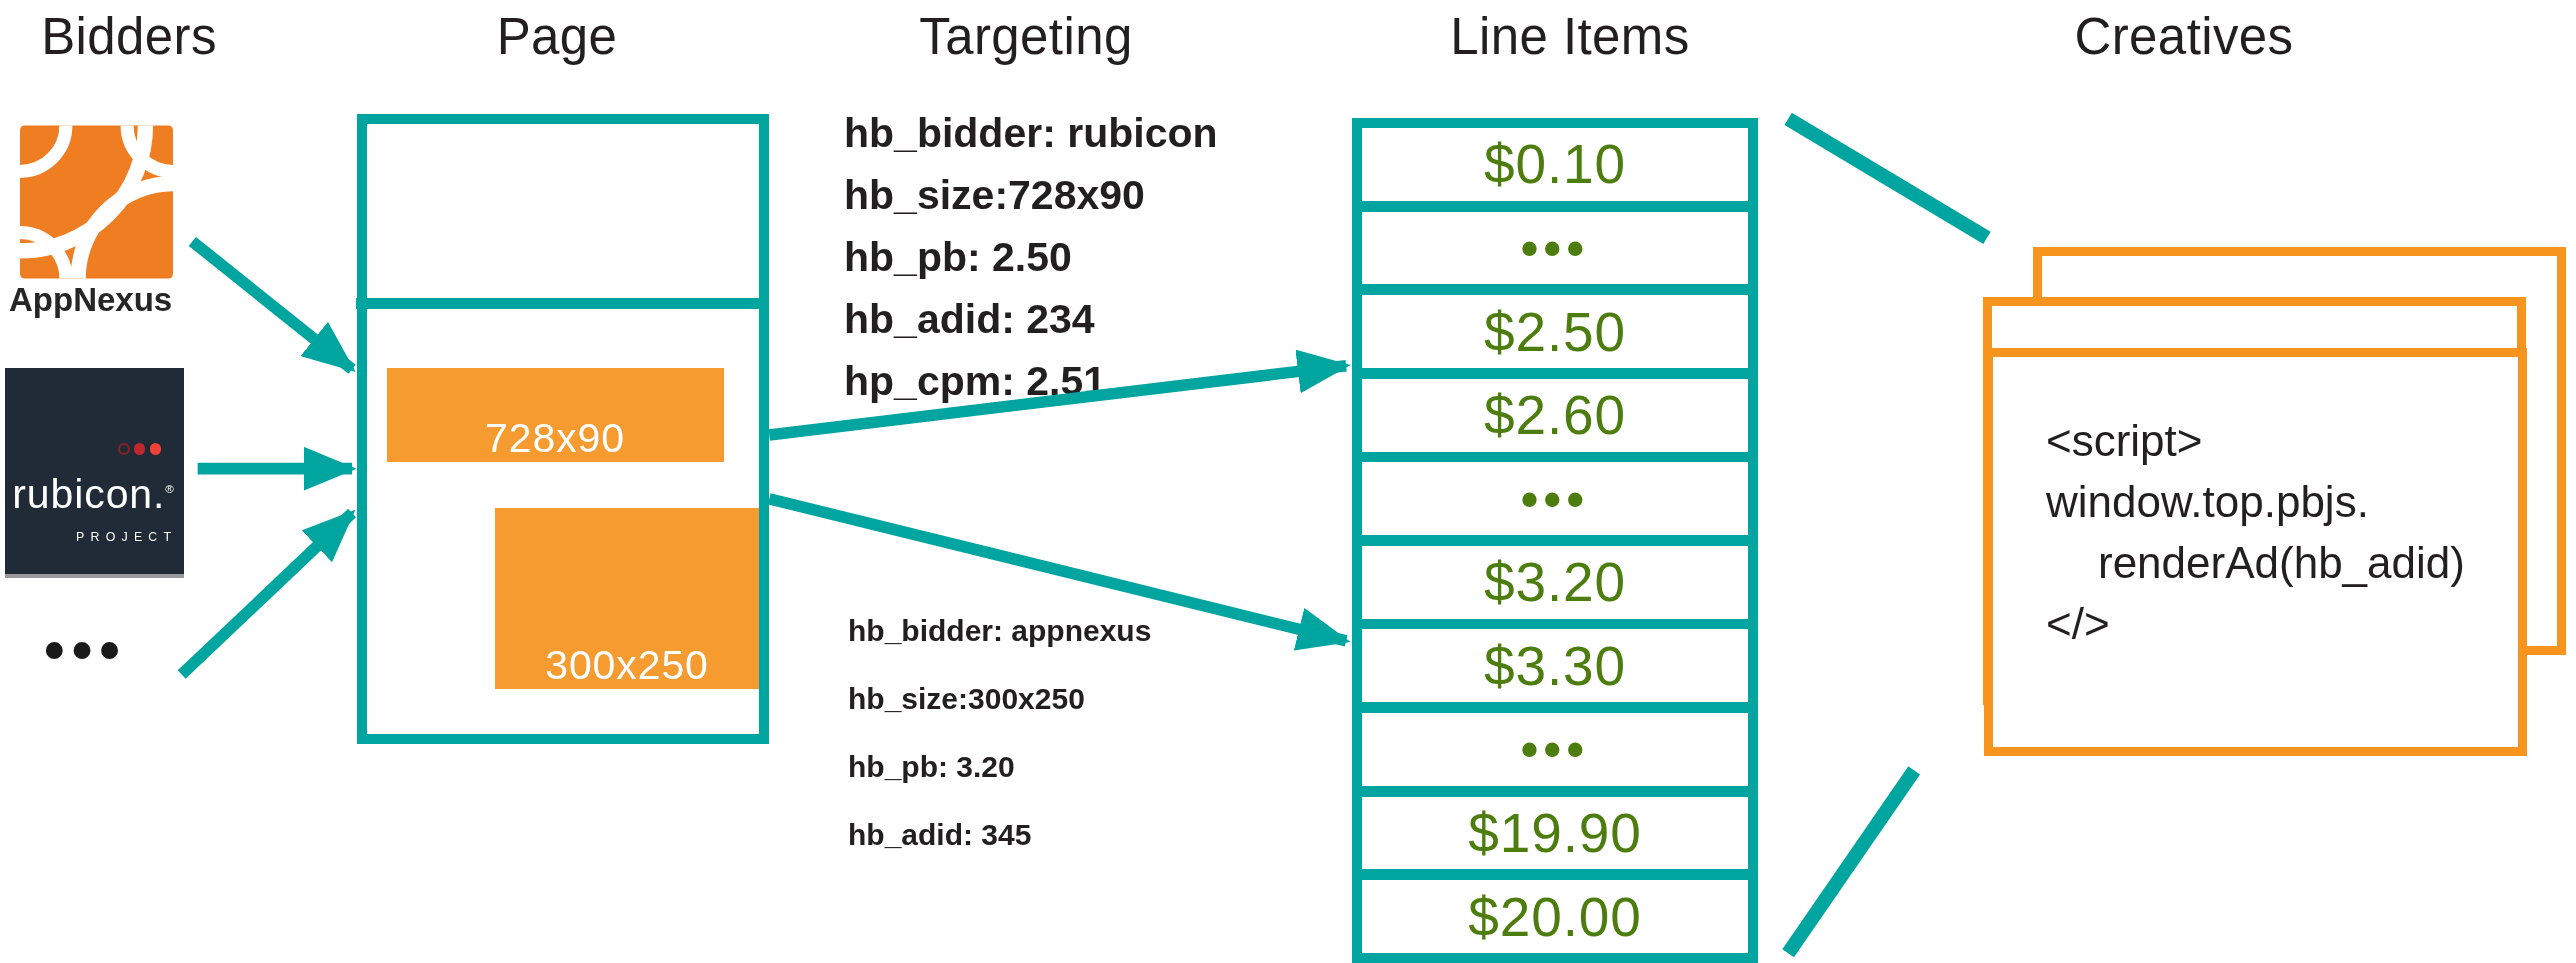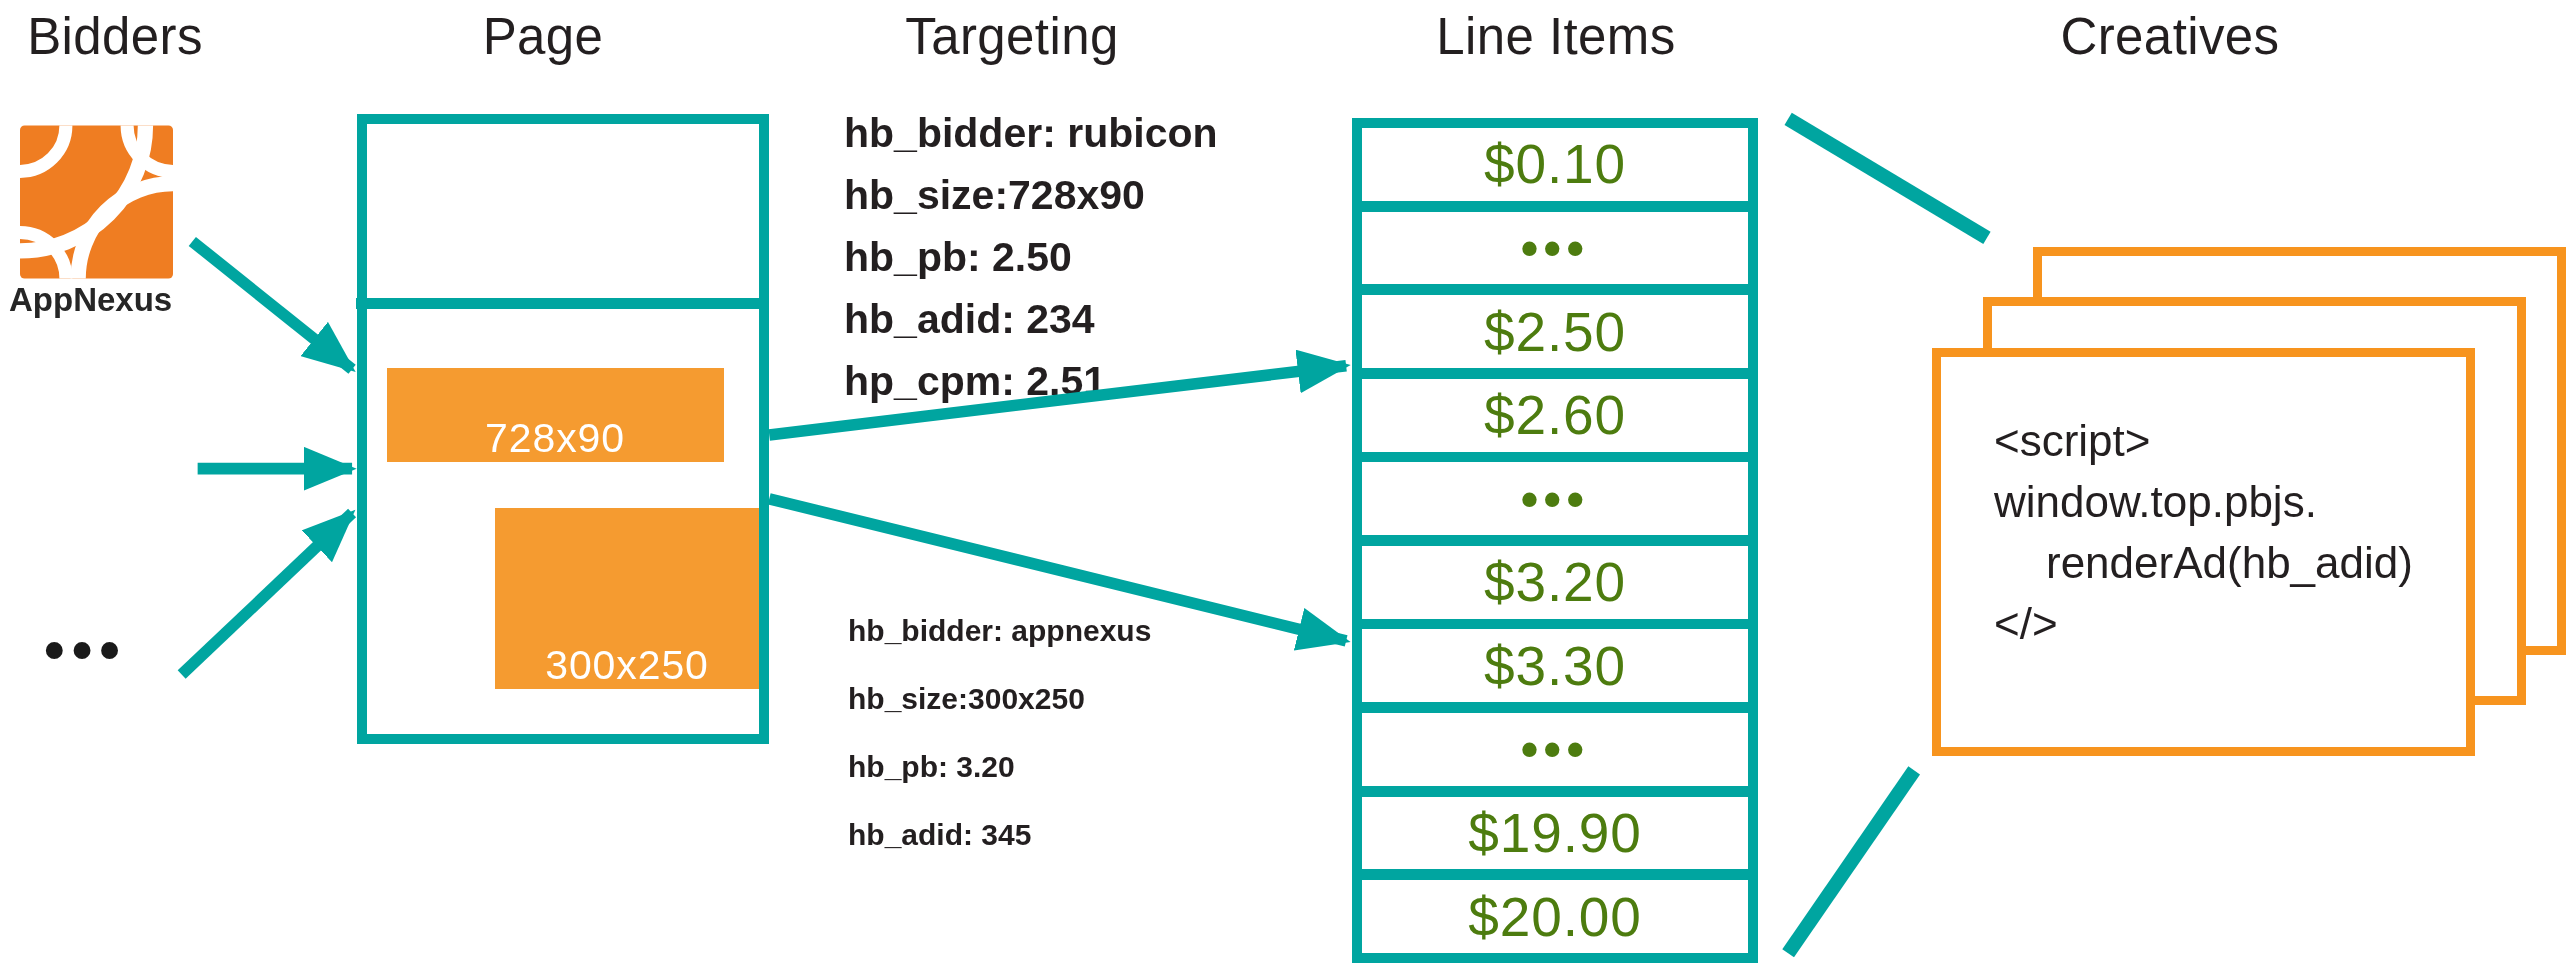--- a/index.html
+++ b/index.html
@@ -3,21 +3,21 @@
 <meta charset="utf-8">
 <style>
   html,body{margin:0;padding:0;background:#ffffff;}
   .canvas{
     position:relative;width:2576px;height:963px;background:#ffffff;
     font-family:"Liberation Sans",sans-serif;color:#231F20;overflow:hidden;
   }
   
   .hdr{
     position:absolute;top:7px;transform:translateX(-50%);
-    font-size:51px;font-weight:400;letter-spacing:0.4px;color:#231F20;white-space:nowrap;
+    font-size:51px;font-weight:400;letter-spacing:0.4px;color:#231F20;white-space:nowrap;margin-left:14px;
   }
   
   .apn-logo{position:absolute;left:19.5px;top:123px;width:153px;height:158px;}
   .apn-label{
     position:absolute;left:9px;top:281px;width:174px;
     font-size:33px;font-weight:700;color:#262626;letter-spacing:0px;
   }
   .rubicon-card{
     position:absolute;left:5.3px;top:368px;width:179px;height:210px;
     background:#202B37;overflow:hidden;
@@ -70,21 +70,21 @@
     color:#4d7c0f;overflow:hidden;
   }
   .li-price{font-size:55px;font-weight:400;letter-spacing:0.9px;}
   .li-dots{font-size:50px;font-weight:800;letter-spacing:5.3px;line-height:18px;}
   
   .creative-card{
     position:absolute;background:#ffffff;border:9.8px solid #F7941E;box-sizing:border-box;
   }
   .card-back{left:2033px;top:247px;width:533px;height:408px;}
   .card-mid{left:1983px;top:297px;width:543px;height:408px;}
-  .card-front{left:1932px;top:348px;width:543px;height:408px;}
+  .card-front{left:1984px;top:348px;width:543px;height:408px;}
   .code-block{position:absolute;left:53px;top:53px;}
   .code-line{font-size:44px;font-weight:400;color:#231F20;line-height:61px;white-space:nowrap;}
   .code-indent{padding-left:52px;}
   
   .overlay{position:absolute;left:0;top:0;pointer-events:none;}
 </style>
 </head>
 <body>
 
 <div class="canvas">
@@ -100,20 +100,32 @@
     <g fill="none" stroke="#ffffff" stroke-linecap="butt">
       <path d="M 30 0 A 30 30 0 0 1 0 30" stroke-width="8.5"></path>
       <path d="M 82 0 A 82 82 0 0 1 0 82" stroke-width="10"></path>
       <path d="M 100 38 A 62 62 0 0 0 38 100" stroke-width="10"></path>
       <path d="M 70 0 A 30 30 0 0 0 100 30" stroke-width="8.5"></path>
       <path d="M 0 70 A 30 30 0 0 1 30 100" stroke-width="8.5"></path>
     </g>
   </svg>
   <div class="apn-label">AppNexus</div>
 
+  <div class="rubicon-card">
+    <div class="rubicon-dots">
+      <span class="rdot rdot1"></span>
+      <span class="rdot rdot2"></span>
+      <span class="rdot rdot3"></span>
+    </div>
+    <div class="rubicon-word">
+      <span>rubicon.</span><span class="rubicon-reg">®</span>
+    </div>
+    <div class="rubicon-project">PROJECT</div>
+    <div class="rubicon-strip"></div>
+  </div>
 
   <div class="bidders-ellipsis">•••</div>
 
   <div class="page-box">
     <div class="page-divider"></div>
     <div class="ad-slot slot-728">
       <span>728x90</span>
     </div>
     <div class="ad-slot slot-300">
       <span>300x250</span>

